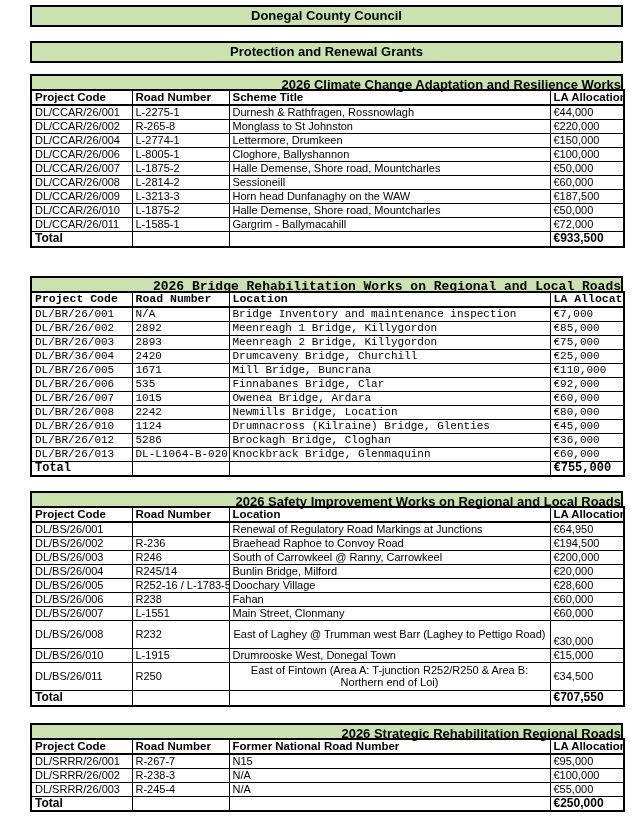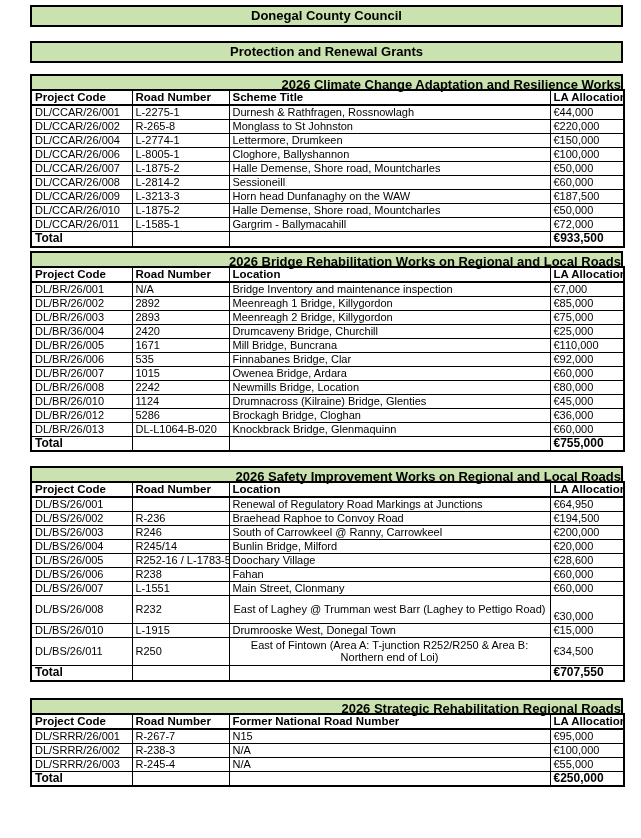--- a/index.html
+++ b/index.html
@@ -17,21 +17,21 @@
   .banner{
     width:593px;height:22px;
     border:2px solid var(--border);
     background:var(--green);
     text-align:center;font-weight:bold;font-size:13px;line-height:18px;
   }
   .banner-council{margin-top:5px;}
   .banner-grants{margin-top:14px;}
   .grant-section{width:593px;}
   .sec-1{margin-top:11px;}
-  .sec-2{margin-top:3px;}
+  .sec-2{margin-top:28px;font-family:Liberation Mono, monospace;}
   .sec-3{margin-top:14px;}
   .sec-4{margin-top:16px;}
   .tbl-title{
     width:593px;height:15px;
     border:2px solid var(--border);border-bottom:none;
     background:var(--green);
     text-align:right;font-weight:bold;font-size:13px;line-height:17px;
   }
   table.grants{
     width:593px;border-collapse:collapse;table-layout:fixed;

